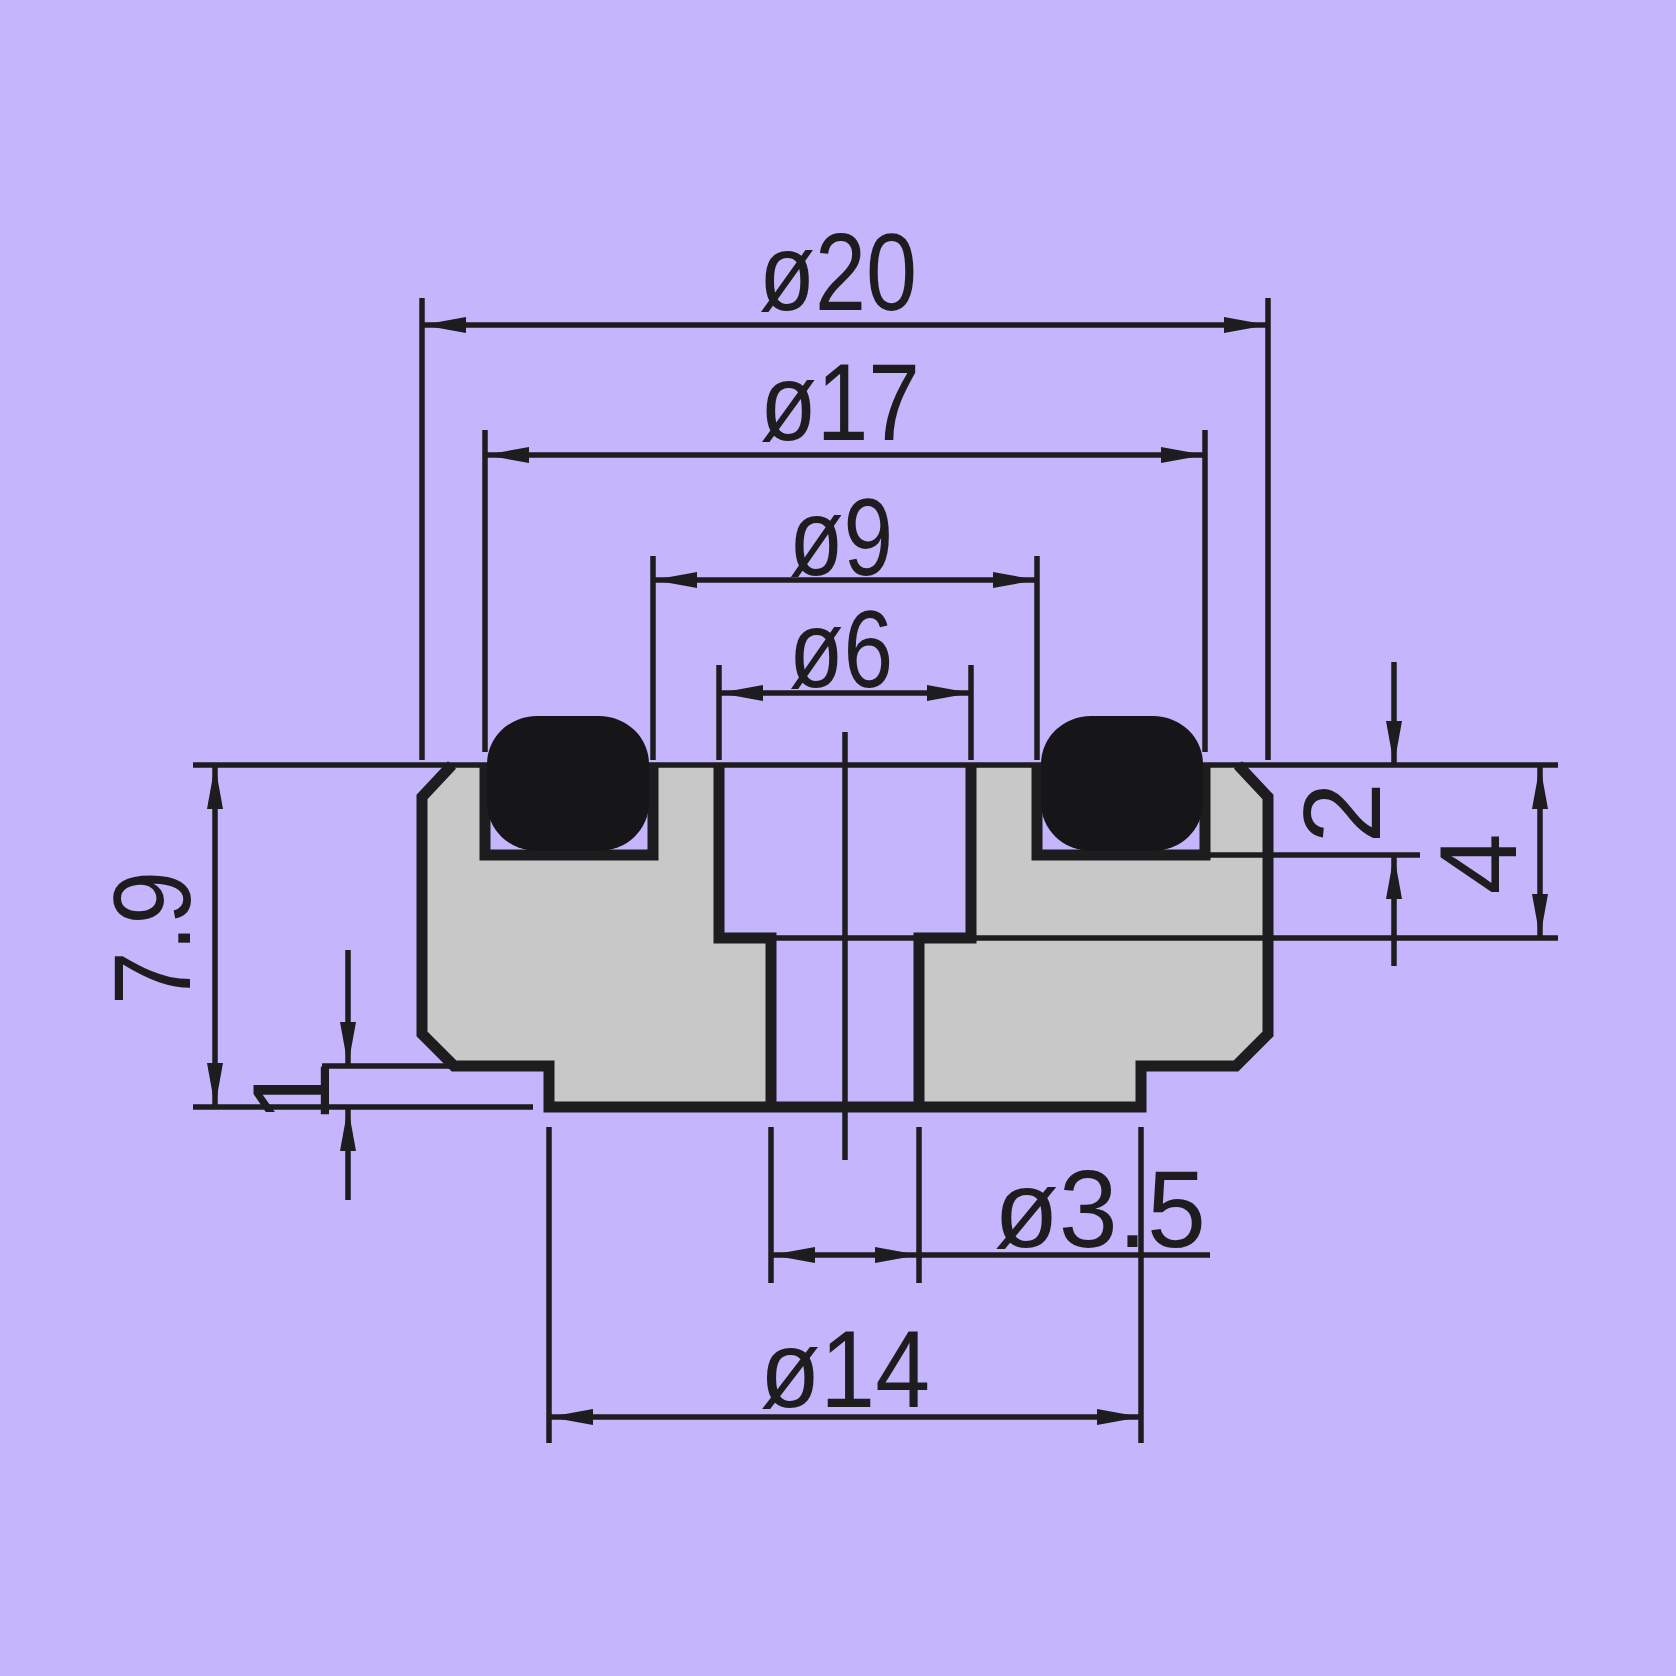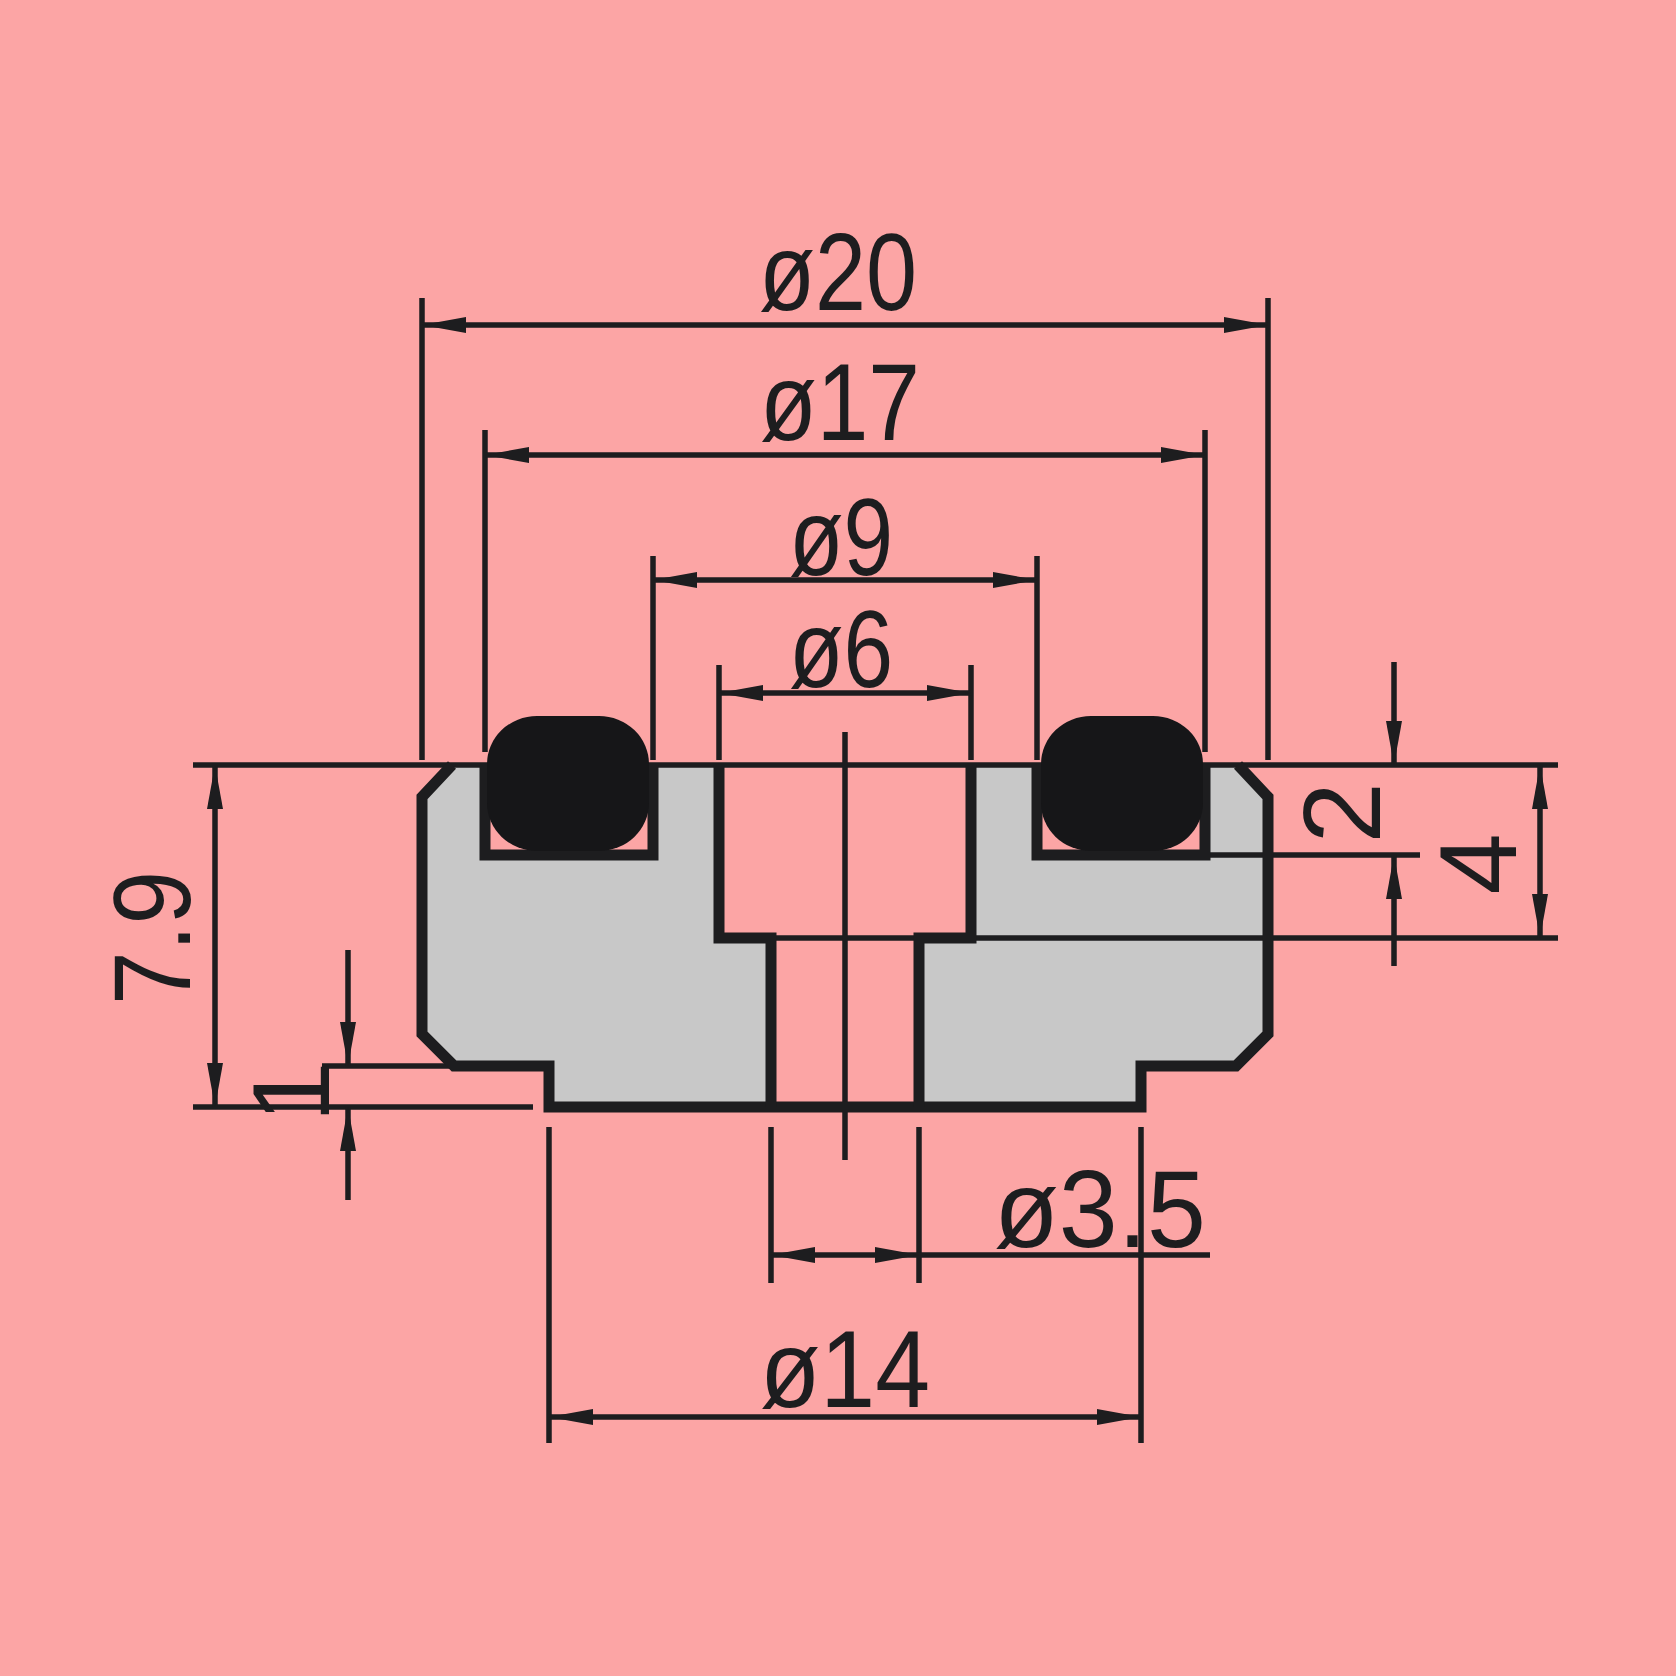--- a/index.html
+++ b/index.html
@@ -4,21 +4,21 @@
 <style>
   html, body {
     margin: 0;
     padding: 0;
     background: #ffffff;
   }
   .stage {
     width: 1676px;
     height: 1676px;
     position: relative;
-    background: #fca5a5;
+    background: #c4b5fd;
   }
   svg { display: block; }
   svg text {
     font-family: "Liberation Sans", sans-serif;
     fill: #1d1d1f;
   }
   .thin  { stroke: #1d1d1f; stroke-width: 5.5; fill: none; }
   .thick { stroke: #1d1d1f; stroke-width: 11;  fill: none; stroke-linejoin: miter; }
   .arrow { fill: #1d1d1f; stroke: none; }
   .label { font-size: 110px; }

